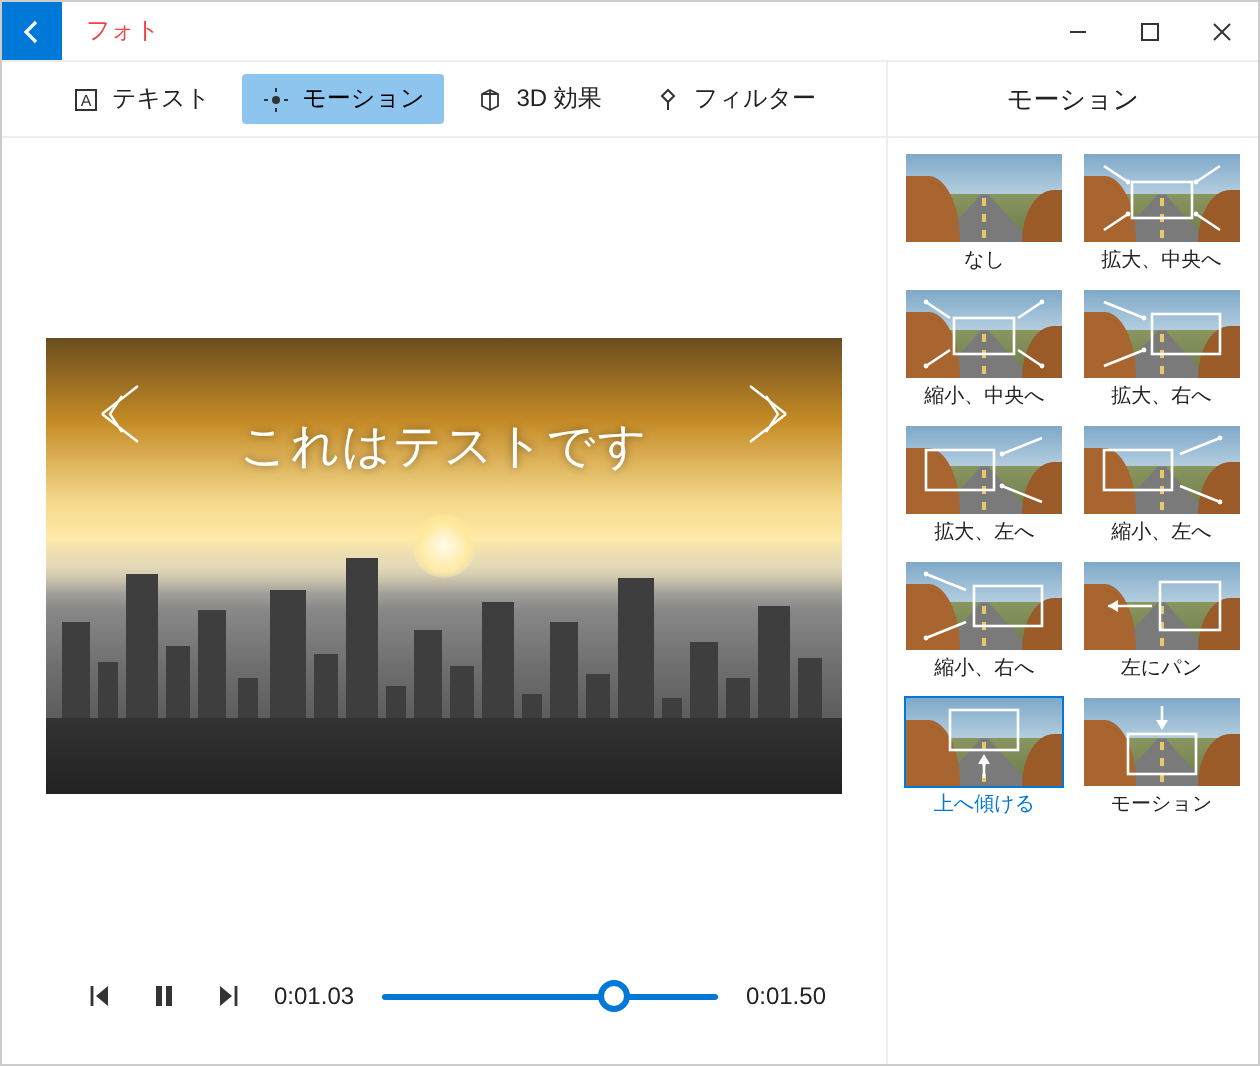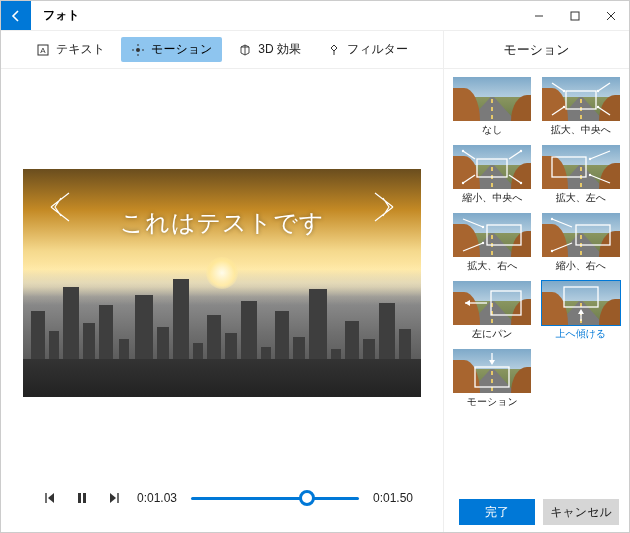--- a/index.html
+++ b/index.html
@@ -1,21 +1,21 @@
 <!DOCTYPE html>
 <html><head>
 <meta charset="utf-8">
 <style>
   * { box-sizing: border-box; }
   body { margin: 0; font-family: "Yu Gothic UI", "Meiryo", sans-serif; font-size: 12px; color: #222; background: #fff; }
   .window { width: 630px; height: 533px; border: 1px solid #ccc; display: flex; flex-direction: column; }
 
   .titlebar { height: 30px; display: flex; align-items: stretch; border-bottom: 1px solid #eee; }
   .back-btn { width: 30px; background: #0078d7; color: #fff; display: flex; align-items: center; justify-content: center; }
-  .title { flex: 0 0 auto; display: flex; align-items: center; padding: 0 12px; color: #000000; font-weight: bold; }
+  .title { flex: 0 0 auto; display: flex; align-items: center; padding: 0 12px; color: #ef4444; }
   .titlebar-spacer { flex: 1; }
   .win-btn { width: 36px; display: flex; align-items: center; justify-content: center; color: #444; }
 
   .body { flex: 1; display: flex; min-height: 0; }
 
   .left { flex: 1; display: flex; flex-direction: column; }
   .tabs { height: 38px; display: flex; align-items: center; justify-content: center; gap: 6px; border-bottom: 1px solid #eee; }
   .tab { display: flex; align-items: center; gap: 6px; padding: 4px 10px; border-radius: 2px; cursor: pointer; }
   .tab.active { background: #8ec5ef; color: #000; }
   .tab .ico { width: 14px; height: 14px; display: flex; align-items: center; justify-content: center; }
@@ -286,45 +286,62 @@
               <div class="caption">縮小、中央へ</div>
             </div>
             <div class="motion-item">
               <div class="thumb-box">
                 <div class="thumb-sky"></div>
                 <div class="thumb-ground"></div>
                 <div class="thumb-road"></div>
                 <div class="thumb-cliff-l"></div>
                 <div class="thumb-cliff-r"></div>
                 <div class="ov"><svg viewBox="0 0 78 44">
+                    <rect x="34" y="12" width="34" height="20" stroke="#fff" stroke-width="1.3" fill="none"></rect>
+                    <line x1="10" y1="6" x2="30" y2="14" stroke="#fff" stroke-width="1.3"></line>
+                    <circle cx="30" cy="14" r="1.2" fill="#fff"></circle>
+                    <line x1="10" y1="38" x2="30" y2="30" stroke="#fff" stroke-width="1.3"></line>
+                    <circle cx="30" cy="30" r="1.2" fill="#fff"></circle>
+                  </svg></div>
+              </div>
+              <div class="caption">拡大、右へ</div>
+            </div>
+            <div class="motion-item">
+              <div class="thumb-box">
+                <div class="thumb-sky"></div>
+                <div class="thumb-ground"></div>
+                <div class="thumb-road"></div>
+                <div class="thumb-cliff-l"></div>
+                <div class="thumb-cliff-r"></div>
+                <div class="ov"><svg viewBox="0 0 78 44">
                     <rect x="10" y="12" width="34" height="20" stroke="#fff" stroke-width="1.3" fill="none"></rect>
                     <line x1="68" y1="6" x2="48" y2="14" stroke="#fff" stroke-width="1.3"></line>
                     <circle cx="48" cy="14" r="1.2" fill="#fff"></circle>
                     <line x1="68" y1="38" x2="48" y2="30" stroke="#fff" stroke-width="1.3"></line>
                     <circle cx="48" cy="30" r="1.2" fill="#fff"></circle>
                   </svg></div>
               </div>
               <div class="caption">拡大、左へ</div>
             </div>
             <div class="motion-item">
               <div class="thumb-box">
                 <div class="thumb-sky"></div>
                 <div class="thumb-ground"></div>
                 <div class="thumb-road"></div>
                 <div class="thumb-cliff-l"></div>
                 <div class="thumb-cliff-r"></div>
                 <div class="ov"><svg viewBox="0 0 78 44">
-                    <rect x="34" y="12" width="34" height="20" stroke="#fff" stroke-width="1.3" fill="none"></rect>
-                    <line x1="10" y1="6" x2="30" y2="14" stroke="#fff" stroke-width="1.3"></line>
-                    <circle cx="30" cy="14" r="1.2" fill="#fff"></circle>
-                    <line x1="10" y1="38" x2="30" y2="30" stroke="#fff" stroke-width="1.3"></line>
-                    <circle cx="30" cy="30" r="1.2" fill="#fff"></circle>
-                  </svg></div>
-              </div>
-              <div class="caption">拡大、右へ</div>
+                    <rect x="10" y="12" width="34" height="20" stroke="#fff" stroke-width="1.3" fill="none"></rect>
+                    <line x1="48" y1="14" x2="68" y2="6" stroke="#fff" stroke-width="1.3"></line>
+                    <circle cx="68" cy="6" r="1.2" fill="#fff"></circle>
+                    <line x1="48" y1="30" x2="68" y2="38" stroke="#fff" stroke-width="1.3"></line>
+                    <circle cx="68" cy="38" r="1.2" fill="#fff"></circle>
+                  </svg></div>
+              </div>
+              <div class="caption">縮小、左へ</div>
             </div>
             <div class="motion-item">
               <div class="thumb-box">
                 <div class="thumb-sky"></div>
                 <div class="thumb-ground"></div>
                 <div class="thumb-road"></div>
                 <div class="thumb-cliff-l"></div>
                 <div class="thumb-cliff-r"></div>
                 <div class="ov"><svg viewBox="0 0 78 44">
                     <rect x="34" y="12" width="34" height="20" stroke="#fff" stroke-width="1.3" fill="none"></rect>
@@ -376,19 +393,15 @@
                 <div class="ov"><svg viewBox="0 0 78 44">
                     <rect x="22" y="18" width="34" height="20" stroke="#fff" stroke-width="1.3" fill="none"></rect>
                     <line x1="39" y1="4" x2="39" y2="14" stroke="#fff" stroke-width="1.3"></line>
                     <polygon points="39,16 36,11 42,11" fill="#fff"></polygon>
                   </svg></div>
               </div>
               <div class="caption">モーション</div>
             </div>
           </div>
         </div>
-      <div class="footer">
-        <button class="btn primary">完了</button>
-        <button class="btn secondary">キャンセル</button>
-      </div>
     </div>
   </div>
 </div>
 
 </body></html>

